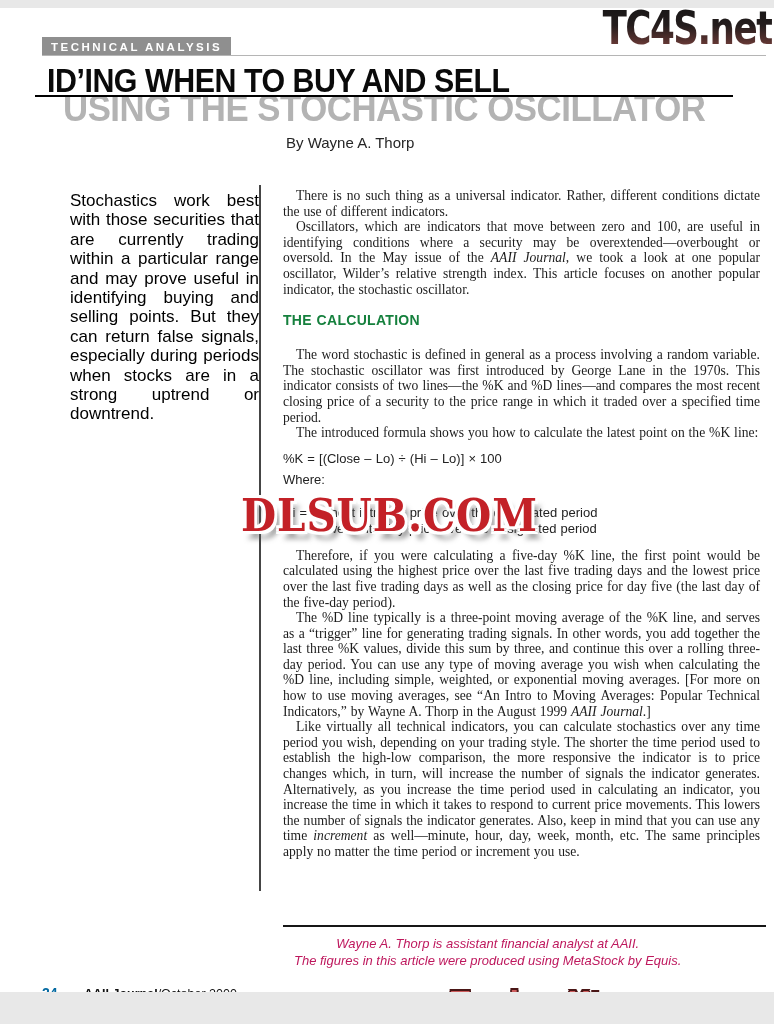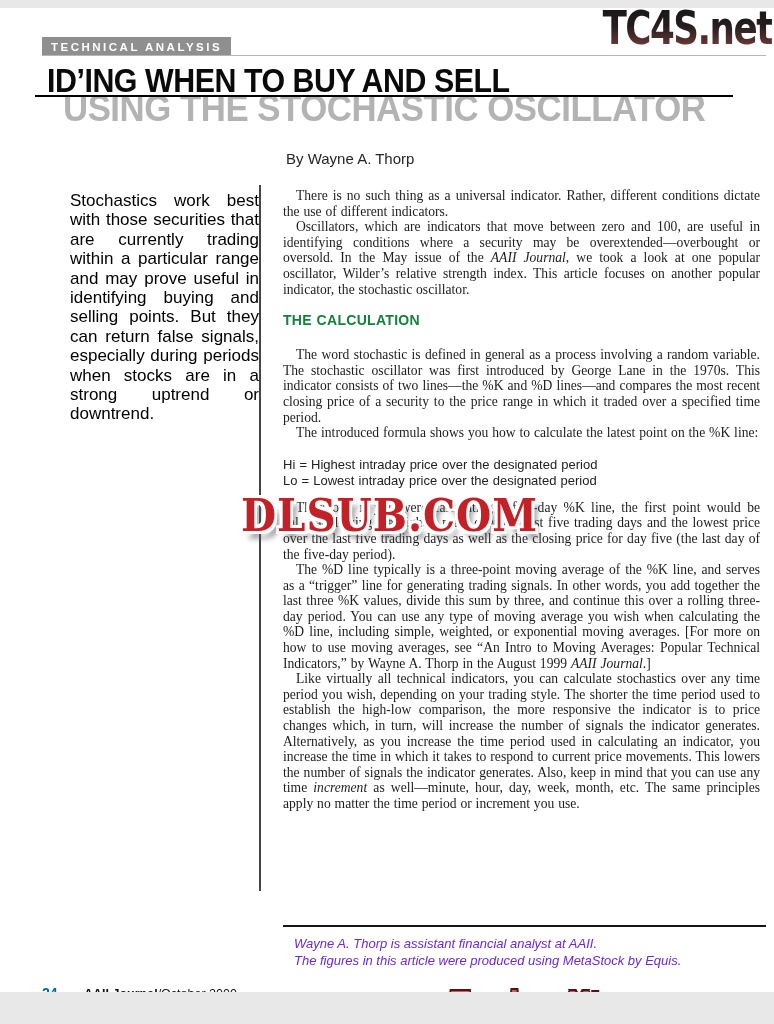--- a/index.html
+++ b/index.html
@@ -29,21 +29,21 @@
     font:700 33px/33px "Liberation Sans",sans-serif;letter-spacing:-0.5px;
     transform:scaleX(0.92);transform-origin:0 0;white-space:nowrap;color:#0a0a0a;
   }
   .title-rule{position:absolute;left:35px;top:87px;width:698px;height:2px;background:#000;z-index:4;}
   .subtitle{
     position:absolute;left:63px;top:82px;z-index:2;
     font:700 37px/37px "Liberation Sans",sans-serif;letter-spacing:-0.5px;
     transform:scaleX(0.94);transform-origin:0 0;white-space:nowrap;color:#b3b3b3;
   }
   .byline{
-    position:absolute;left:286px;top:142px;
+    position:absolute;left:286px;top:126px;
     font:400 15px "Liberation Sans",sans-serif;color:#262626;
   }
   
   .pullquote{
     position:absolute;left:70px;top:183px;width:189px;
     font:400 17px/19.4px "Liberation Sans",sans-serif;color:#000000;
     text-align:justify;
   }
   .divider{position:absolute;left:259px;top:177px;width:2px;height:706px;background:#454545;}
   
@@ -62,21 +62,21 @@
     margin:10px 0 10px 0;
     font:400 13px/16.5px "Liberation Sans",sans-serif;color:#222;
     text-align:left;
   }
   .formula .eq{margin-bottom:5px;}
   .formula .defs{margin-top:16px;}
   
   .foot-rule{position:absolute;left:283px;top:917px;width:483px;height:2px;background:#161616;}
   .bio{
     position:absolute;left:294px;top:927px;
-    font:italic 400 13px/17px "Liberation Sans",sans-serif;color:#6d28d9;
+    font:italic 400 13px/17px "Liberation Sans",sans-serif;color:#be185d;text-align:center;
   }
   .pf-num{
     position:absolute;left:42px;top:977px;
     font:700 14px "Liberation Sans",sans-serif;color:#0369a1;
   }
   .pf-journal{
     position:absolute;left:84px;top:979px;
     font:400 12.5px "Liberation Sans",sans-serif;color:#111;white-space:nowrap;text-align:right;
   }
   .pf-journal .jname{font-weight:700;}
@@ -121,20 +121,22 @@
   <div class="divider"></div>
 
   <div class="main">
     <p><span>There is no such thing as a universal indicator. Rather, different conditions dictate the use of different indicators.</span></p>
     <p><span>Oscillators, which are indicators that move between zero and 100, are useful in identifying conditions where a security may be overextended—overbought or oversold. In the May issue of the </span><em>AAII Journal</em><span>, we took a look at one popular oscillator, Wilder’s relative strength index. This article focuses on another popular indicator, the stochastic oscillator.</span></p>
     <h2 class="section-heading">THE CALCULATION</h2>
     <p><span>The word stochastic is defined in general as a process involving a random variable. The stochastic oscillator was first introduced by George Lane in the 1970s. This indicator consists of two lines—the %K and %D lines—and compares the most recent closing price of a security to the price range in which it traded over a specified time period.</span></p>
     <p><span>The introduced formula shows you how to calculate the latest point on the %K line:</span></p>
 
     <div class="formula">
+      <div class="eq">%K = [(Close – Lo) ÷ (Hi – Lo)] × 100</div>
+      <div class="where">Where:</div>
       <div class="defs">
         <div>Hi = Highest intraday price over the designated period</div>
         <div>Lo = Lowest intraday price over the designated period</div>
       </div>
     </div>
 
     <p><span>Therefore, if you were calculating a five-day %K line, the first point would be calculated using the highest price over the last five trading days and the lowest price over the last five trading days as well as the closing price for day five (the last day of the five-day period).</span></p>
     <p><span>The %D line typically is a three-point moving average of the %K line, and serves as a “trigger” line for generating trading signals. In other words, you add together the last three %K values, divide this sum by three, and continue this over a rolling three-day period. You can use any type of moving average you wish when calculating the %D line, including simple, weighted, or exponential moving averages. [For more on how to use moving averages, see “An Intro to Moving Averages: Popular Technical Indicators,” by Wayne A. Thorp in the August 1999 </span><em>AAII Journal</em><span>.]</span></p>
     <p><span>Like virtually all technical indicators, you can calculate stochastics over any time period you wish, depending on your trading style. The shorter the time period used to establish the high-low comparison, the more responsive the indicator is to price changes which, in turn, will increase the number of signals the indicator generates. Alternatively, as you increase the time period used in calculating an indicator, you increase the time in which it takes to respond to current price movements. This lowers the number of signals the indicator generates. Also, keep in mind that you can use any time </span><em>increment</em><span> as well—minute, hour, day, week, month, etc. The same principles apply no matter the time period or increment you use.</span></p>
   </div>

